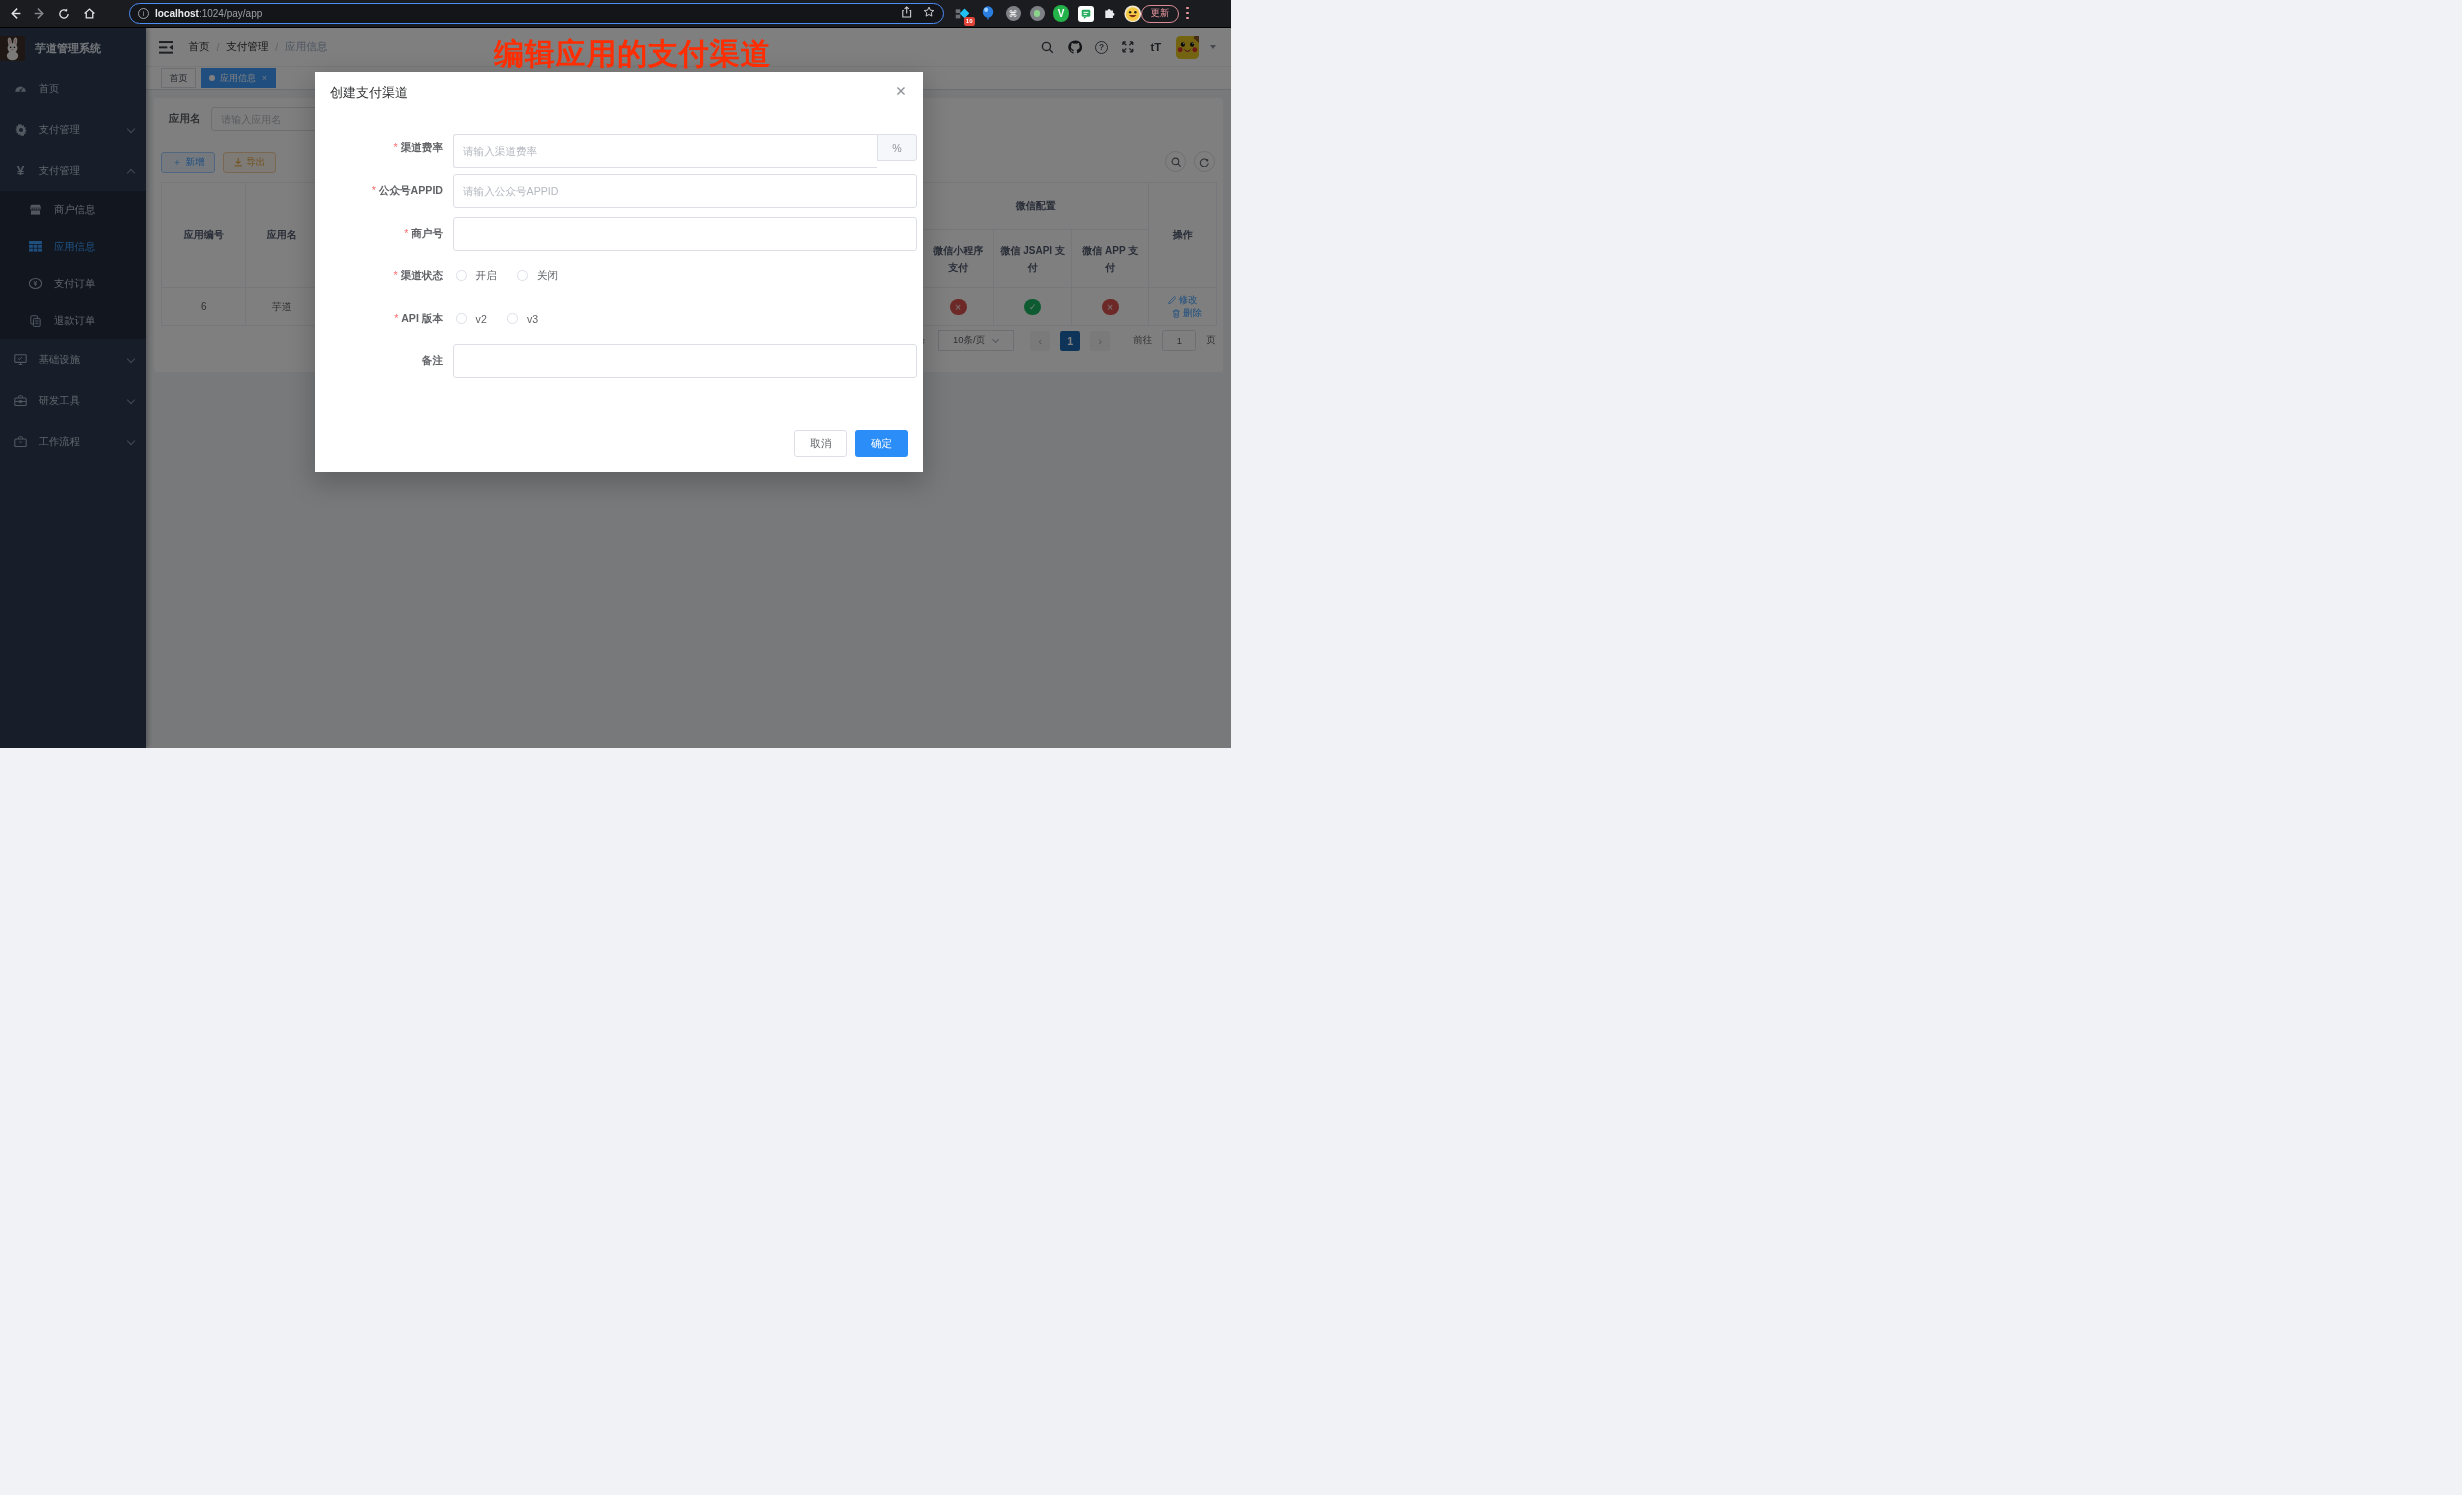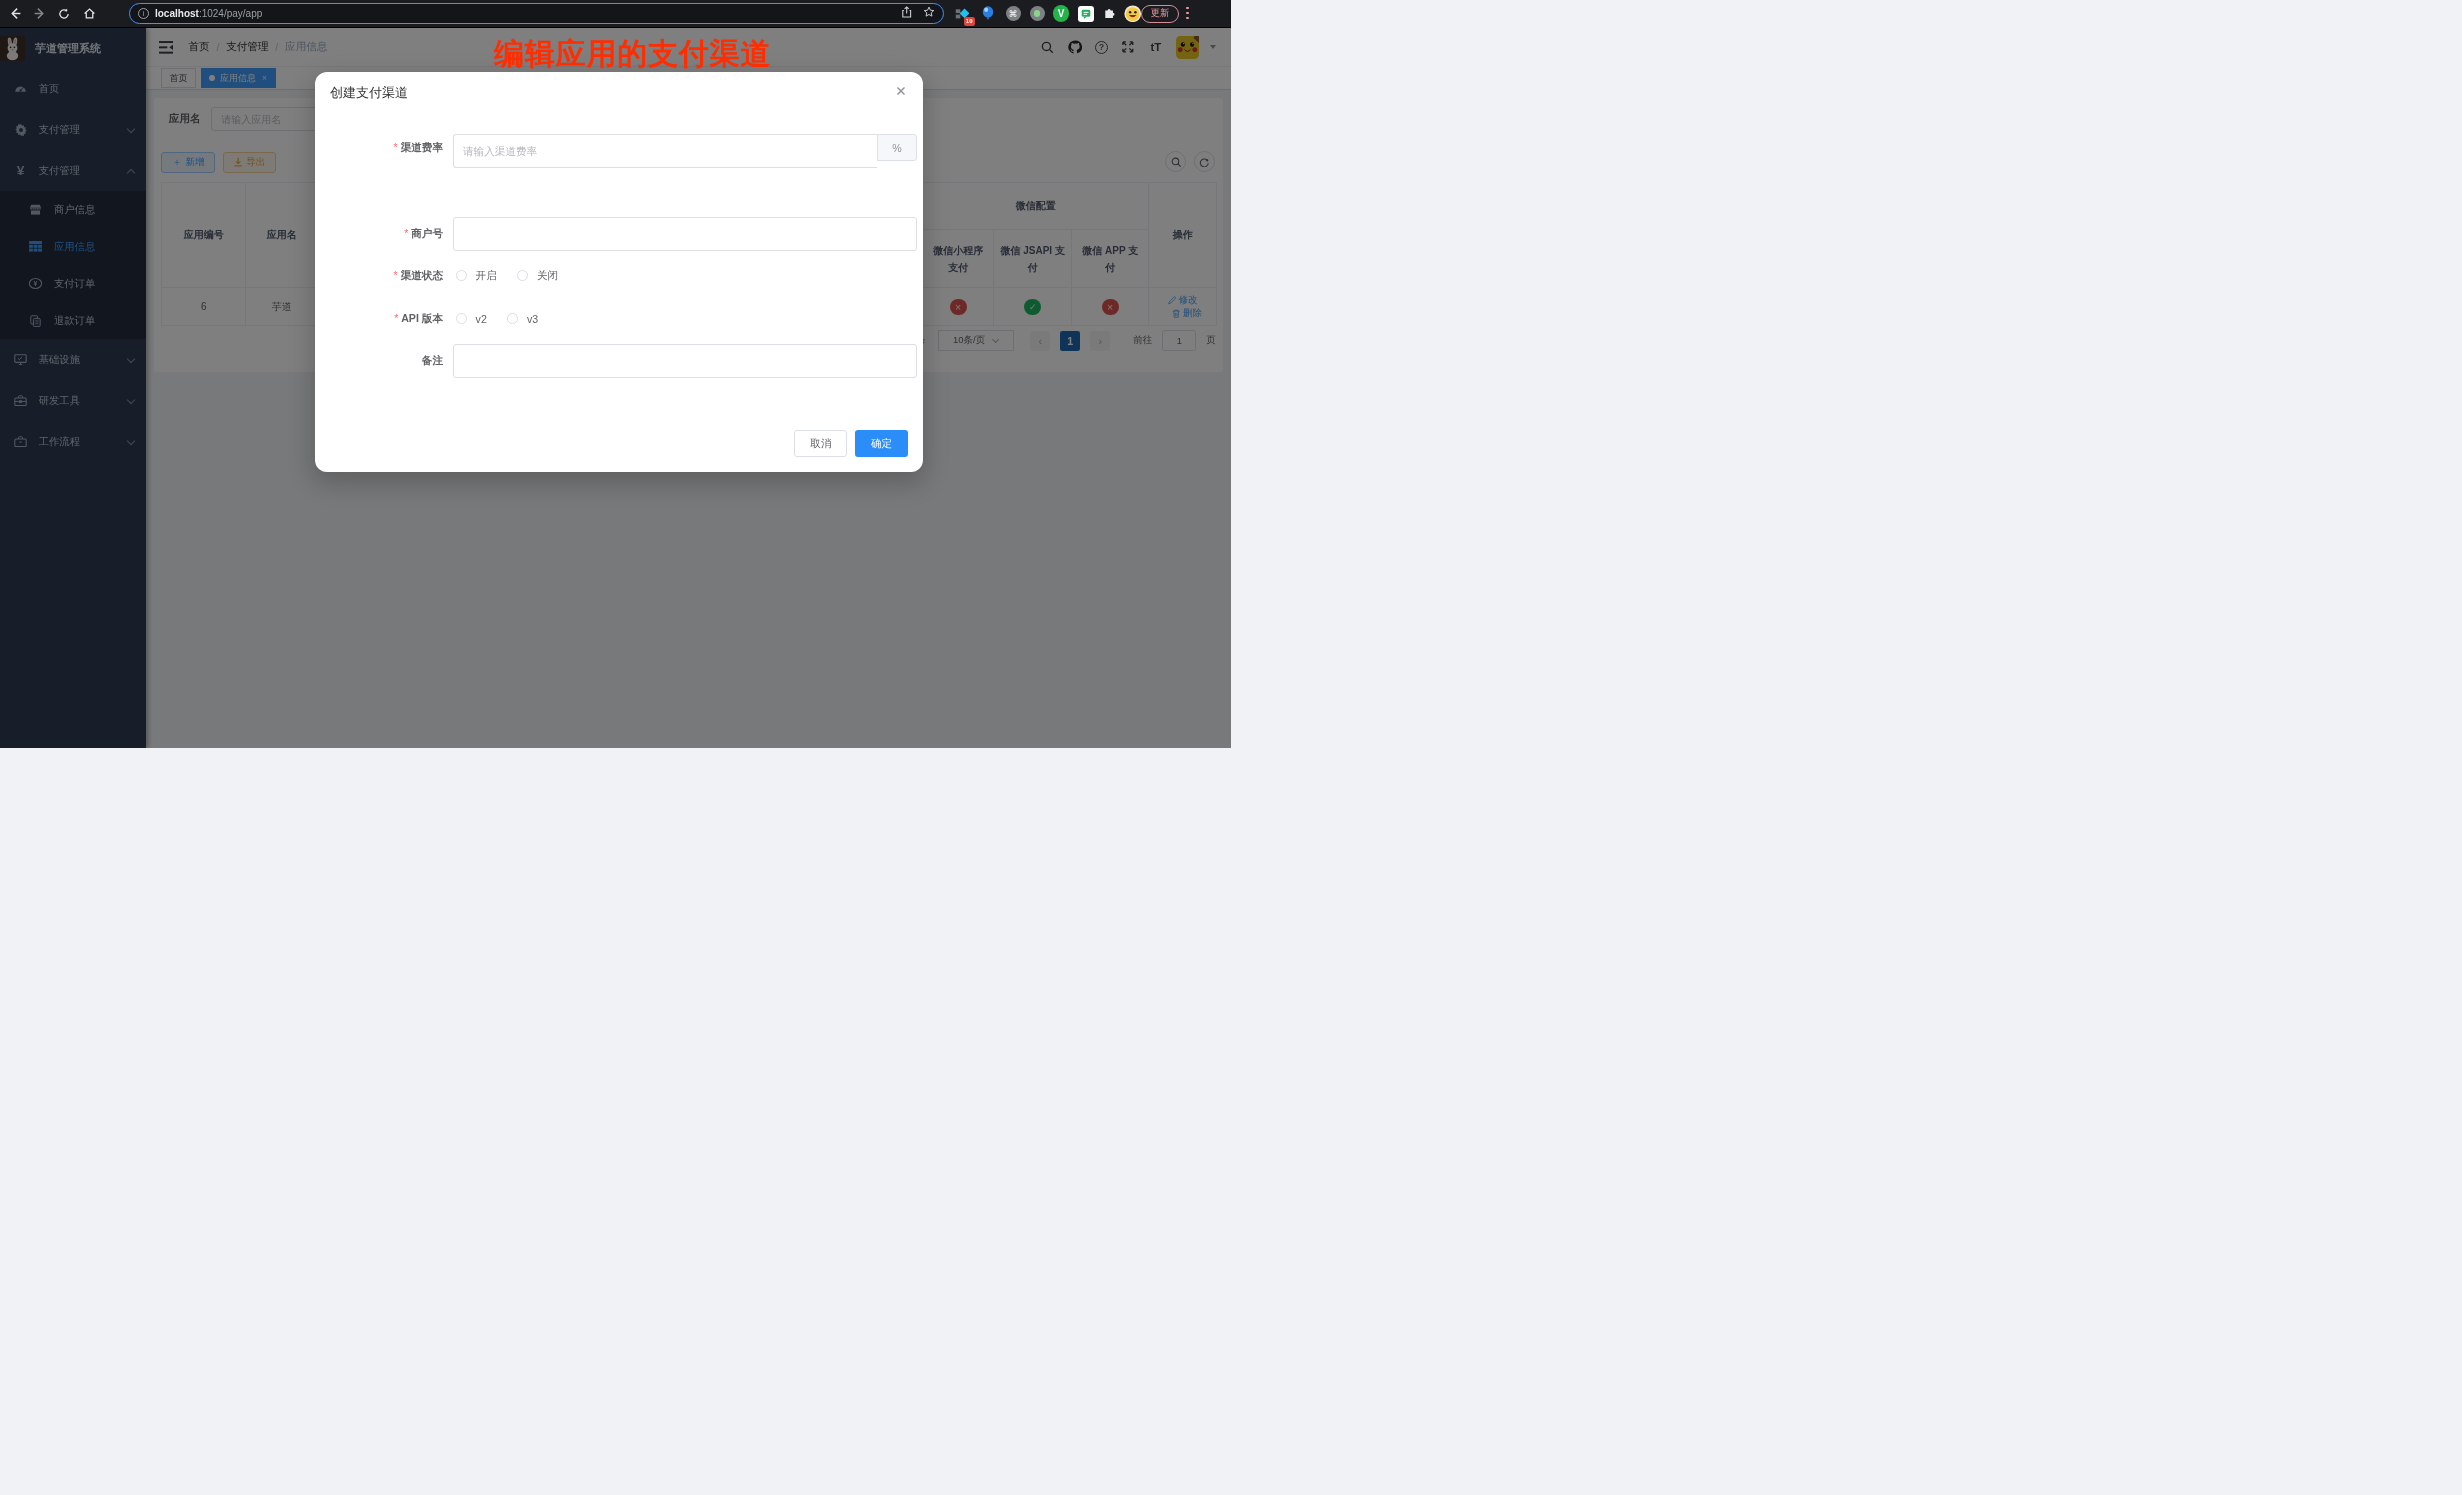--- a/index.html
+++ b/index.html
@@ -84,21 +84,21 @@
 
   .pagi { display:flex; align-items:center; justify-content:flex-end; gap:10px; margin-top:3.8px; font-size:9.5px; color:#606266; padding-right:0; }
   .psel { width:76px; height:21px; border:0.8px solid #dcdfe6; border-radius:0; display:flex; align-items:center; justify-content:center; gap:7.6px; color:#606266; background:#fff; cursor:pointer; }
   .psel .pchev { width:5.3px; height:5.3px; border-right:1px solid #a8abb2; border-bottom:1px solid #a8abb2; transform:rotate(45deg); margin-top:-2.3px; }
   .pbtn { width:20px; height:20px; border-radius:2.3px; background:#f4f4f5; color:#a8abb2; display:flex; align-items:center; justify-content:center; font-size:10.6px; cursor:pointer; }
   .pbtn.cur { background:#1f69b5; color:#fff; font-weight:bold; }
   .goto-inp { width:34px; height:21px; border:0.8px solid #dcdfe6; border-radius:2.3px; text-align:center; font-size:9.5px; color:#606266; font-family:inherit; }
 
   
   .overlay { position:absolute; top:28px; left:0; right:0; bottom:0; background:rgba(0,0,0,.5); z-index:20; }
-  .dialog { position:absolute; left:315px; top:72px; width:608px; height:400px; background:#fff; border-radius:12px; box-shadow:0 9px 24px 3px rgba(0,0,0,.2); z-index:30; }
+  .dialog { position:absolute; left:315px; top:72px; width:608px; height:400px; background:#fff; border-radius:0; box-shadow:0 9px 24px 3px rgba(0,0,0,.2); z-index:30; }
   .dlg-title { position:absolute; left:15px; top:12px; font-size:13px; color:#303133; }
   .dlg-close { position:absolute; right:13.7px; top:10.6px; font-size:13.7px; color:#909399; cursor:pointer; width:16.7px; height:16.7px; display:flex; align-items:center; justify-content:center; }
   .frow { position:absolute; left:0; width:100%; height:27px; }
   .flabel { position:absolute; left:0; width:128px; text-align:right; line-height:27px; font-size:10.6px; color:#606266; font-weight:600;padding-left:16px; }
   .flabel.req::before { content:"* "; color:#f56c6c; font-weight:normal; }
   .ffield { position:absolute; left:138px; width:464px; height:27px; display:flex; align-items:center; }
   .ffield .inp { height:34px; flex:1; font-size:10.6px; }
   .inp-group { display:flex; width:100%; height:27px; }
   .inp-group .inp { border-radius:3px 0 0 3px; border-right:none; }
   .append { width:40px; background:#f5f7fa; border:0.8px solid #dcdfe6; border-radius:0 3px 3px 0; display:flex; align-items:center; justify-content:center; color:#909399; font-size:10.6px; }
@@ -510,20 +510,26 @@
   <div class="frow" style="top:62px">
     <span class="flabel req">渠道费率</span>
     <span class="ffield">
       <span class="inp-group">
         <input class="inp" placeholder="请输入渠道费率" style="">
         <span class="append">%</span>
       </span>
     </span>
   </div>
 
+  <div class="frow" style="top:105px">
+    <span class="flabel req">公众号APPID</span>
+    <span class="ffield">
+        <input class="inp" placeholder="请输入公众号APPID" style="">
+      </span>
+  </div>
 
   <div class="frow" style="top:148px">
     <span class="flabel req">商户号</span>
     <span class="ffield">
         <input class="inp" style="">
       </span>
   </div>
 
   <div class="frow" style="top:190px">
     <span class="flabel req">渠道状态</span>

